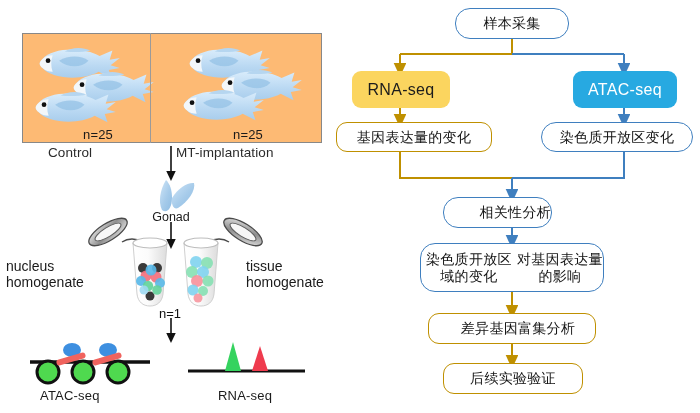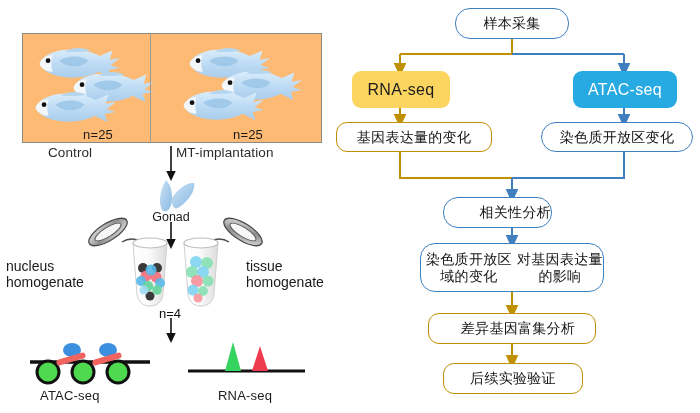--- a/index.html
+++ b/index.html
@@ -324,21 +324,21 @@
 
     <div class="tube-label" id="label-nucleus">
       <span>nucleus</span><br>
       <span>homogenate</span>
     </div>
     <div class="tube-label" id="label-tissue">
       <span>tissue</span><br>
       <span>homogenate</span>
     </div>
 
-    <div class="n2-label">n=4</div>
+    <div class="n2-label">n=1</div>
 
     <div class="seq-caption" id="caption-atac">ATAC-seq</div>
     <div class="seq-caption" id="caption-rna">RNA-seq</div>
   </div>
 
   <div id="flow">
 
     <svg class="connectors" viewBox="0 0 370 413">
       <defs>
         <marker id="arrGold" markerWidth="8" markerHeight="8" refX="3.6" refY="3.2" orient="auto">

